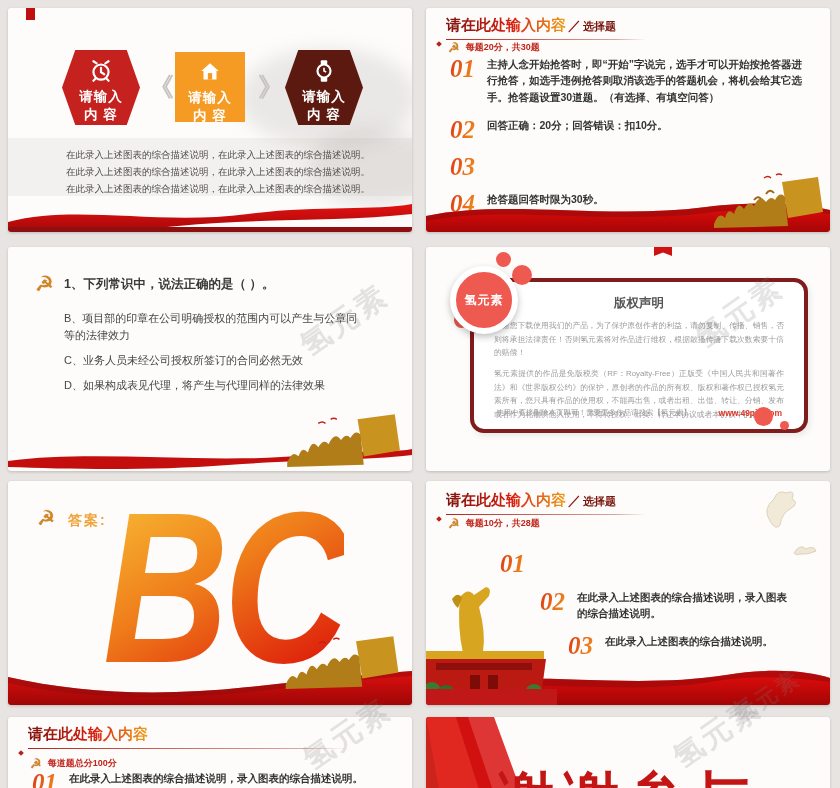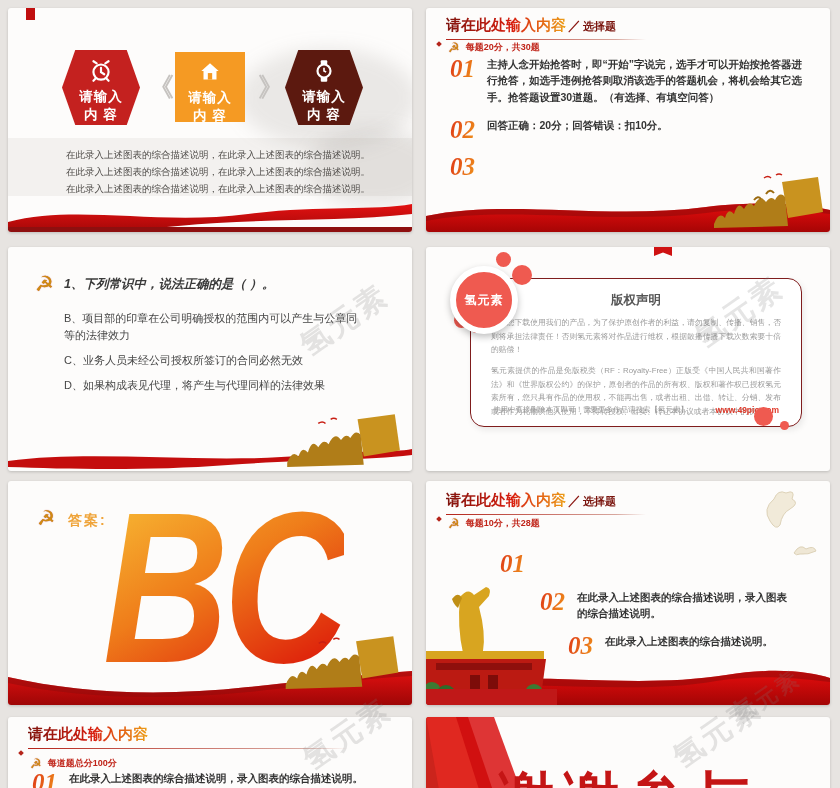--- a/index.html
+++ b/index.html
@@ -33,27 +33,27 @@
             clip-path:polygon(0 50%,17% 0,83% 0,100% 50%,83% 100%,17% 100%);}
   .sqshape{position:absolute;width:70px;height:70px;color:#fff;text-align:center;}
   .shape-label{font-size:13.5px;font-weight:bold;line-height:1.3;letter-spacing:1px;}
   .chev{position:absolute;font-size:26px;font-weight:bold;color:#c6c3c0;top:62px;}
   .s1band{position:absolute;left:0;top:130px;width:404px;height:58px;background:rgba(160,150,140,.10);}
   .s1para{position:absolute;left:58px;top:138px;width:308px;font-size:9.5px;color:#4f4c49;
           line-height:1.8;font-weight:500;}
   .texture{position:absolute;border-radius:50%;filter:blur(9px);background:rgba(120,113,106,.14);}
   .redtab{position:absolute;left:18px;top:0;width:9px;height:12px;background:#c00f0f;}
   
-  .question{position:absolute;left:56px;top:29px;font-size:12.5px;font-weight:bold;color:#3a3a3a;font-style:italic;}
+  .question{position:absolute;left:56px;top:29px;font-size:12.5px;font-weight:bold;color:#3a3a3a;}
   .q-emblem{position:absolute;left:27px;top:26px;font-size:21px;}
   .options{position:absolute;left:56px;top:63px;width:298px;}
   .option{font-size:11px;color:#454545;font-weight:500;line-height:1.55;margin-bottom:8px;}
   
   .card{position:absolute;left:44px;top:31px;width:330px;height:147px;background:#fff;
-        border:1px solid #7f1d1d;border-radius:14px;box-shadow:2px 3px 6px rgba(0,0,0,.08);}
+        border:4px solid #7f1d1d;border-radius:14px;box-shadow:2px 3px 6px rgba(0,0,0,.08);}
   .card-title{margin-top:13px;text-align:center;font-size:12.5px;font-weight:bold;color:#555;}
   .card-para{margin:7px 20px 0;font-size:7.8px;color:#9b9b9b;line-height:1.75;text-align:justify;}
   .card-footer{position:absolute;left:22px;right:22px;bottom:11px;display:flex;
                justify-content:space-between;align-items:center;}
   .cf-left{font-size:7.5px;color:#9b9b9b;}
   .cf-link{font-size:8.5px;font-weight:bold;color:#e0392a;}
   .circle{position:absolute;border-radius:50%;background:#ef5a50;}
   .badge{position:absolute;left:24px;top:19px;width:56px;height:56px;border-radius:50%;
          background:#ef5a50;border:6px solid #fff;box-shadow:0 3px 7px rgba(0,0,0,.25);
          display:flex;align-items:center;justify-content:center;
@@ -151,20 +151,24 @@
       <div class="item">
         <span class="inum">01</span>
         <span class="itext">主持人念开始抢答时，即“开始”字说完，选手才可以开始按抢答器进行抢答，如选手违例抢答则取消该选手的答题机会，将机会给其它选手。抢答题设置30道题。（有选择、有填空问答）</span>
         </div>
       <div class="item">
         <span class="inum">02</span>
         <span class="itext">回答正确：20分；回答错误：扣10分。</span>
         </div>
       <div class="item">
         <span class="inum">03</span>
+        </div>
+      <div class="item">
+        <span class="inum">04</span>
+        <span class="itext">抢答题回答时限为30秒。</span>
         </div>
     </div>
     <svg class="ribbon" height="38" viewBox="0 0 404 38" preserveAspectRatio="none">
       <defs>
           <linearGradient id="rg2" x1="0" y1="0" x2="0" y2="1">
         <stop offset="0" stop-color="#e60d0d"></stop>
             <stop offset="1" stop-color="#a60505"></stop>
           </linearGradient>
         </defs>
       <path d="M0,22 C80,5 180,26 280,13 C340,6 380,11 404,16 L404,38 L0,38 Z" fill="url(#rg2)"></path>

